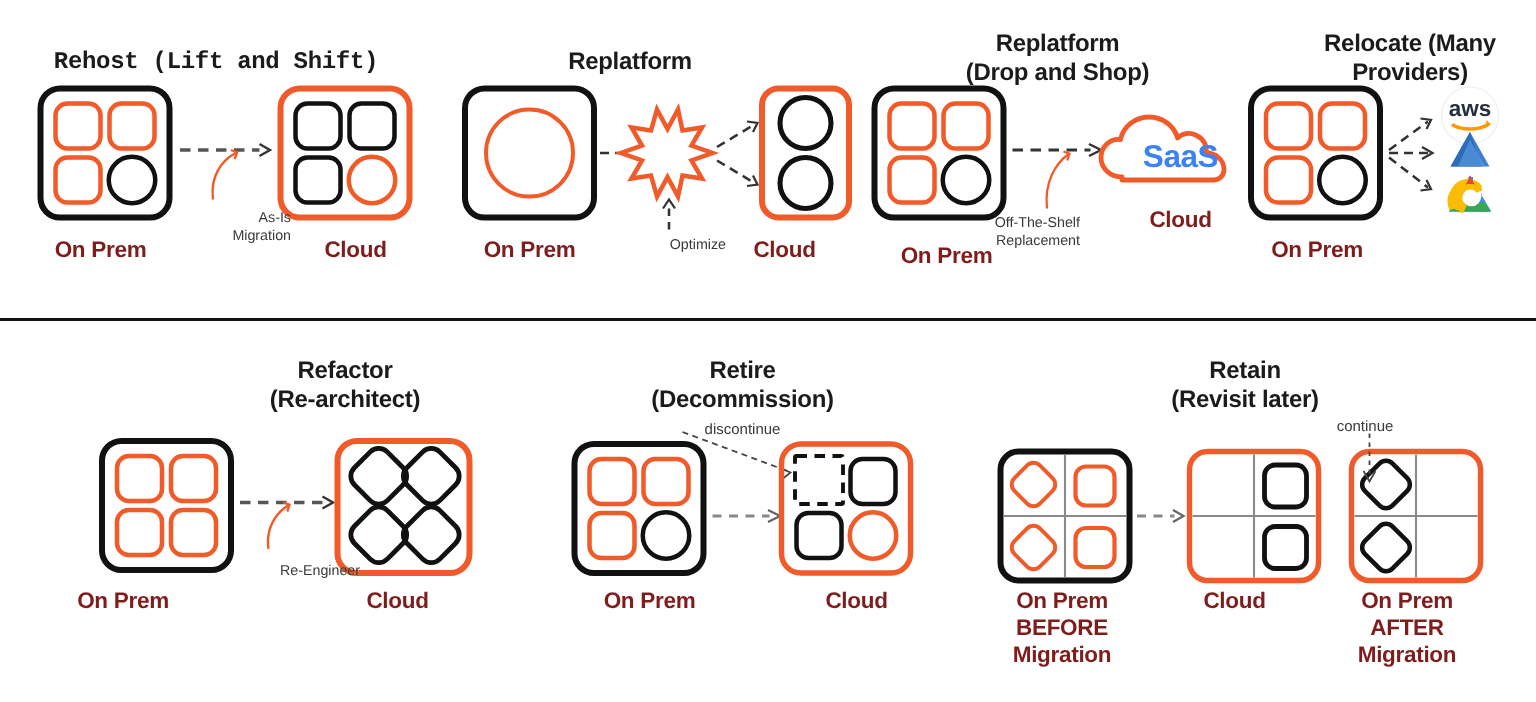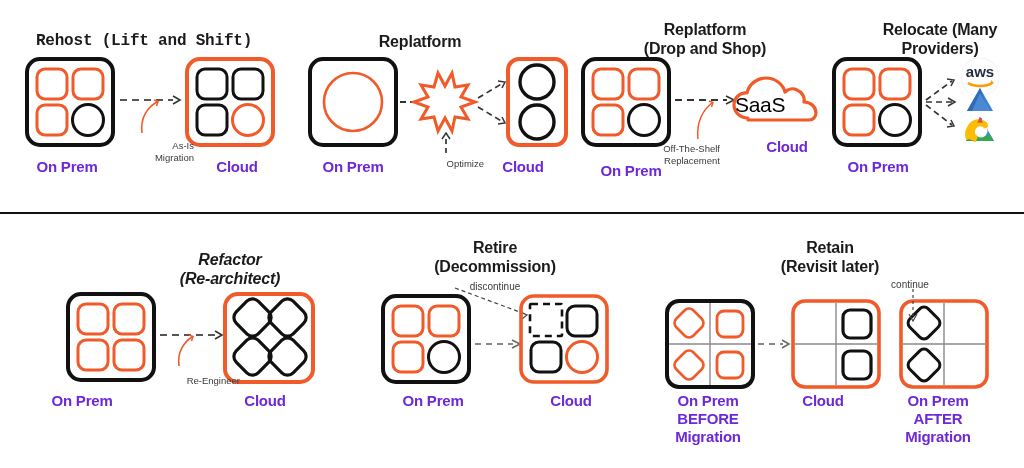--- a/index.html
+++ b/index.html
@@ -5,21 +5,21 @@
   html,body{margin:0;padding:0;background:#fff;}
   body{width:1024px;height:468px;font-family:"Liberation Sans",sans-serif;color:#1b1b1b;overflow:hidden;position:relative;}
   .canvas{position:relative;width:1024px;height:468px;}
   .divider{position:absolute;left:0;top:212px;width:1024px;height:2px;background:#111;}
   .ptitle{
     position:absolute;text-align:center;font-weight:bold;
     font-size:16px;line-height:19px;color:#1b1b1b;letter-spacing:-.2px;
   }
   .caption{
     position:absolute;text-align:center;font-weight:bold;font-size:15px;
-    line-height:18px;color:#6d28d9;letter-spacing:-.2px;
+    line-height:18px;color:#7f1d1d;letter-spacing:-.2px;
   }
   .smalllabel{
     position:absolute;text-align:right;font-size:9.5px;line-height:12px;
     color:#3a3a3a;letter-spacing:0px;
   }
   .tinylabel{
     position:absolute;text-align:center;font-size:10px;line-height:11px;
     color:#3a3a3a;
   }
   svg{overflow:visible;display:block;}
@@ -134,21 +134,21 @@
     </g>
     <path d="M123 84 C121 66 129 54 137 48" fill="none" stroke="#F15A29" stroke-width="1.5"></path>
     <path d="M134 46 L138 47.5 L136.5 52" fill="none" stroke="#F15A29" stroke-width="1.5"></path>
 
     <g>
       <path d="M173 63 C165 63 159 57 159 50 C159 43 165 37 172 38 C174 29 182 23 191 23 C200 23 208 29 210 37
                C213 34 218 33 222 35 C227 37 230 42 229 47 C236 47 241 52 241 58 C241 62 238 65 234 65 L173 65 Z" fill="none" stroke="#F15A29" stroke-width="3.2" stroke-linejoin="round"></path>
     </g>
   </svg>
 
-  <div style="position:absolute;left:735px;top:93px;width:104px;font-size:21px;font-weight:normal;color:#000000;letter-spacing:-.3px;">
+  <div style="position:absolute;left:735px;top:93px;width:104px;text-align:center;font-size:21px;font-weight:bold;color:#3b82f6;letter-spacing:-.3px;">
     <span>SaaS</span>
   </div>
 
   <div class="smalllabel" style="left:620px;top:143px;width:100px;">
     <div>Off-The-Shelf</div>
     <div>Replacement</div>
   </div>
   <div class="caption" style="left:578px;top:162px;width:106px;">
     <span>On Prem</span>
   </div>
@@ -214,21 +214,21 @@
                C145 80.5 144 76.5 146 73.5 C148 70.5 152.5 70.5 154.5 73.5 Z" fill="#FBBC05"></path>
     </g>
   </svg>
 
   <div class="caption" style="left:832px;top:158px;width:92px;">
     <span>On Prem</span>
   </div>
 
   <div class="divider"></div>
 
-  <div class="ptitle" style="left:130px;top:250px;width:200px;font-style:italic;">
+  <div class="ptitle" style="left:130px;top:238px;width:200px;">
     <div>Refactor</div>
     <div>(Re-architect)</div>
   </div>
 
   <svg class="abs" style="left:60px;top:290px;" width="260" height="105" viewBox="0 0 260 105">
     <g>
       <rect x="8" y="4" width="86" height="86" rx="13" fill="none" stroke="#111111" stroke-width="4"></rect>
       <rect x="18" y="14" width="30" height="30" rx="8" fill="none" stroke="#F15A29" stroke-width="3"></rect>
       <rect x="54" y="14" width="30" height="30" rx="8" fill="none" stroke="#F15A29" stroke-width="3"></rect>
       <rect x="18" y="50" width="30" height="30" rx="8" fill="none" stroke="#F15A29" stroke-width="3"></rect>

